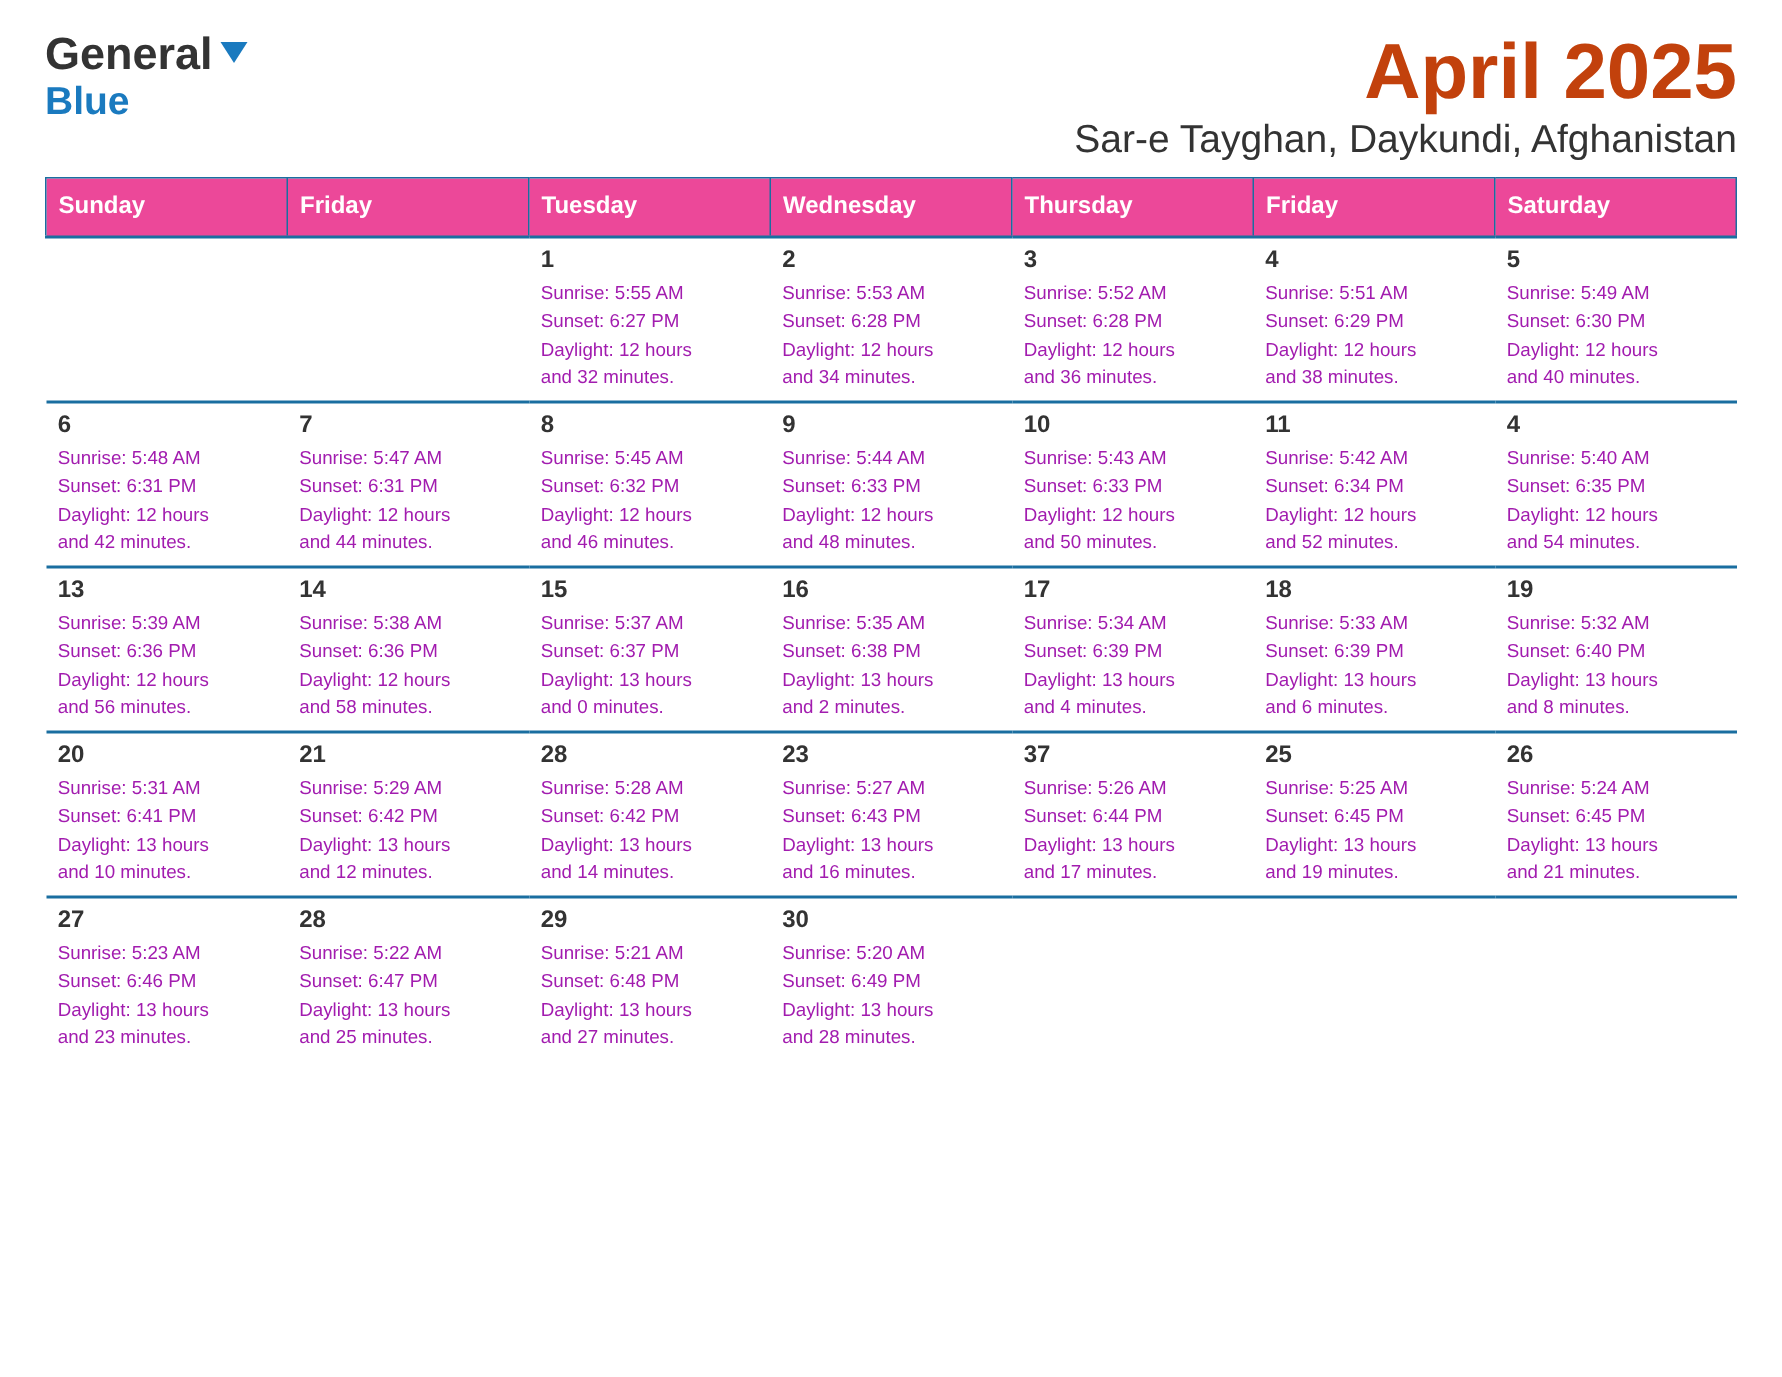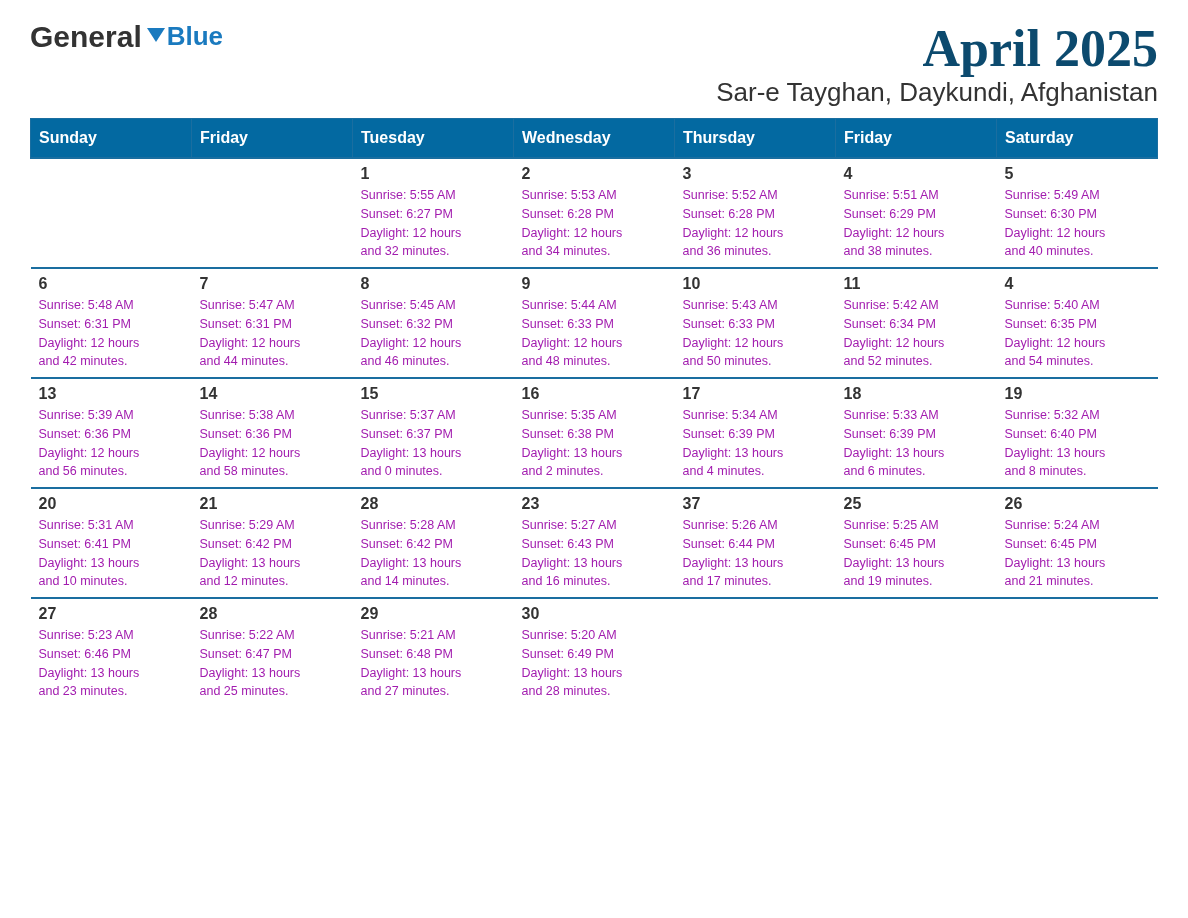--- a/index.html
+++ b/index.html
@@ -12,51 +12,50 @@
       padding: 20px 30px;
     }
     .header {
       display: flex;
       justify-content: space-between;
       align-items: flex-start;
       margin-bottom: 10px;
     }
     .logo {
       display: flex;
-      flex-direction: row;
-      align-items: center;
+      flex-direction: column;
+      align-items: flex-start;
     }
     .logo-sub {
       font-size: 26px;
       color: #1a7abf;
       font-weight: bold;
       margin-top: -2px;
     }
     .title-block {
       text-align: right;
     }
     .title-block h1 {
       font-size: 52px;
       font-weight: bold;
-      color: #0c4a6e;
+      color: #c2410c;
       line-height: 1.1;
-      font-family: Liberation Serif, serif;
     }
     .title-block h2 {
       font-size: 26px;
       font-weight: normal;
       color: #333;
     }
     .calendar {
       width: 100%;
       border-collapse: collapse;
       margin-top: 8px;
     }
     .calendar thead tr th {
-      background-color: #0369a1;
+      background-color: #ec4899;
       color: #fff;
       font-size: 16px;
       font-weight: bold;
       padding: 10px 8px;
       text-align: left;
       border: 1px solid #1a6ea0;
     }
     .calendar tbody tr td {
       vertical-align: top;
       padding: 6px 8px;

